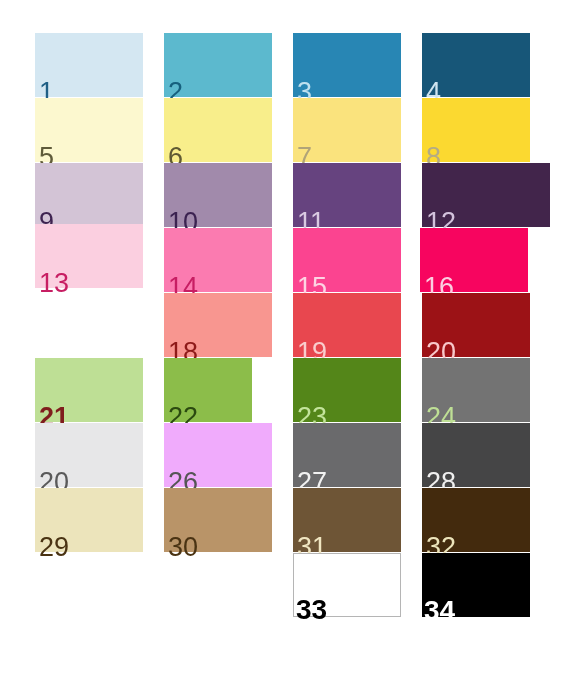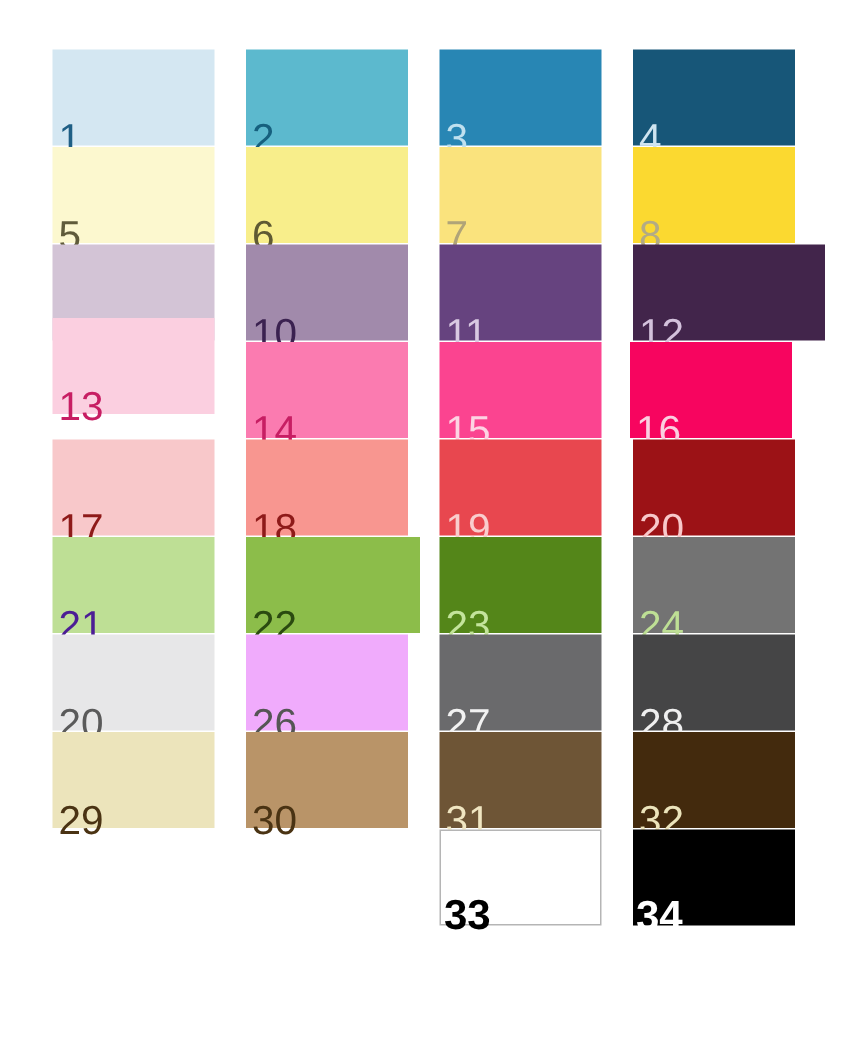--- a/index.html
+++ b/index.html
@@ -89,48 +89,45 @@
     </div>
     <div class="swatch" style="left: 164px; top: 163px; width: 108px; height: 64px; background: rgb(161, 138, 171);">
       <span class="swatch-label" style="color: rgb(59, 34, 80);">10</span>
     </div>
     <div class="swatch" style="left: 293px; top: 163px; width: 108px; height: 64px; background: rgb(102, 67, 127); padding-left: 28px;">
       <span class="swatch-label" style="color: rgb(217, 201, 226);">11</span>
     </div>
     <div class="swatch" style="left: 422px; top: 163px; width: 128px; height: 64px; background: rgb(66, 37, 75);">
       <span class="swatch-label" style="color: rgb(211, 194, 220);">12</span>
     </div>
-    <div class="swatch" style="left: 35px; top: 212px; width: 108px; height: 64px; background: rgb(251, 207, 224); padding-left: 24px;">
+    <div class="swatch" style="left: 35px; top: 224px; width: 108px; height: 64px; background: rgb(251, 207, 224); padding-left: 24px;">
       <span class="swatch-label" style="color: rgb(199, 30, 99);">13</span>
     </div>
     <div class="swatch" style="left: 164px; top: 228px; width: 108px; height: 64px; background: rgb(251, 123, 176);">
       <span class="swatch-label" style="color: rgb(199, 30, 99);">14</span>
     </div>
     <div class="swatch" style="left: 293px; top: 228px; width: 108px; height: 64px; background: rgb(251, 68, 144);">
       <span class="swatch-label" style="color: rgb(253, 211, 227);">15</span>
     </div>
     <div class="swatch" style="left: 420px; top: 228px; width: 108px; height: 64px; background: rgb(247, 5, 95);">
       <span class="swatch-label" style="color: rgb(251, 207, 224);">16</span>
     </div>
-    <div class="swatch" style="left: 35px; top: 293px; width: 108px; height: 64px; background: rgb(248, 200, 202);">
-      <span class="swatch-label" style="color: rgb(142, 26, 25);">17</span>
-    </div>
     <div class="swatch" style="left: 164px; top: 293px; width: 108px; height: 64px; background: rgb(248, 150, 144);">
       <span class="swatch-label" style="color: rgb(142, 26, 25);">18</span>
     </div>
     <div class="swatch" style="left: 293px; top: 293px; width: 108px; height: 64px; background: rgb(232, 71, 79);">
       <span class="swatch-label" style="color: rgb(249, 205, 205);">19</span>
     </div>
     <div class="swatch" style="left: 422px; top: 293px; width: 108px; height: 64px; background: rgb(156, 18, 22);">
       <span class="swatch-label" style="color: rgb(248, 200, 202);">20</span>
     </div>
     <div class="swatch" style="left: 35px; top: 358px; width: 108px; height: 64px; background: rgb(190, 223, 149);">
-      <span class="swatch-label" style="color: #4c1d95;">21</span>
+      <span class="swatch-label" style="color: #7f1d1d; font-weight: bold;">21</span>
     </div>
-    <div class="swatch" style="left: 164px; top: 358px; width: 116px; height: 64px; background: rgb(140, 189, 74);">
+    <div class="swatch" style="left: 164px; top: 358px; width: 88px; height: 64px; background: rgb(140, 189, 74);">
       <span class="swatch-label" style="color: rgb(43, 74, 16);">22</span>
     </div>
     <div class="swatch" style="left: 293px; top: 358px; width: 108px; height: 64px; background: rgb(84, 134, 25);">
       <span class="swatch-label" style="color: rgb(196, 228, 156);">23</span>
     </div>
     <div class="swatch" style="left: 422px; top: 358px; width: 108px; height: 64px; background: #737373;">
       <span class="swatch-label" style="color: rgb(190, 223, 149);">24</span>
     </div>
     <div class="swatch" style="left: 35px; top: 423px; width: 108px; height: 64px; background: rgb(231, 231, 232);">
       <span class="swatch-label" style="color: rgb(90, 90, 90);">20</span>

